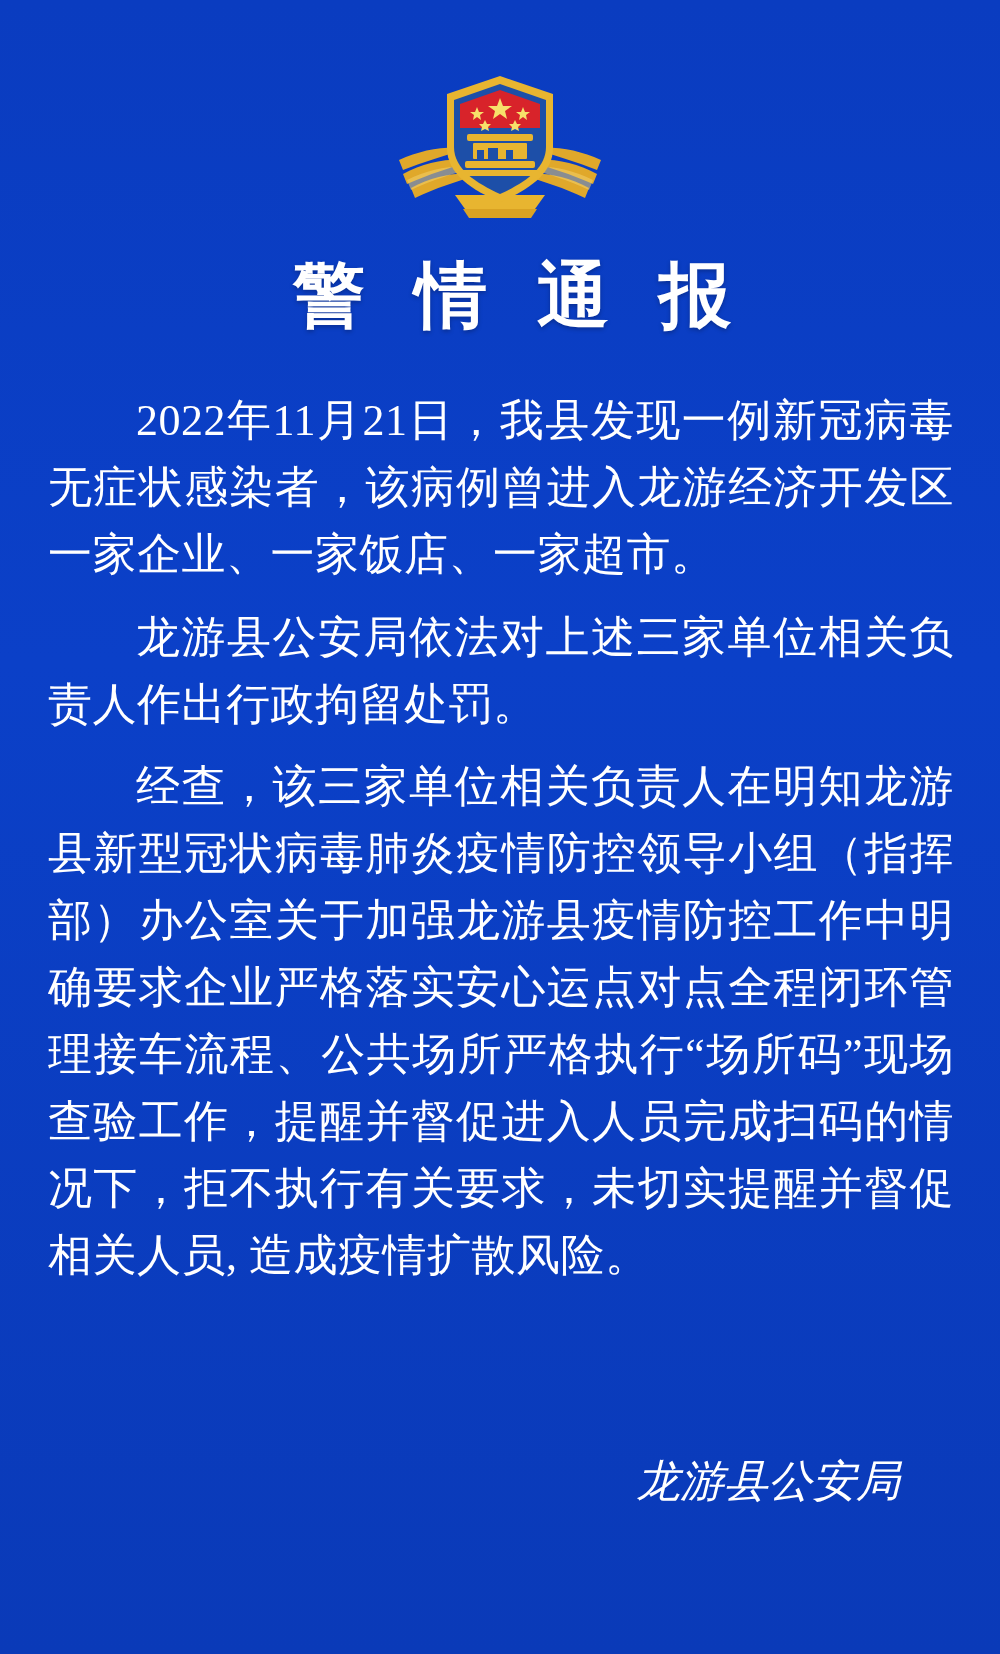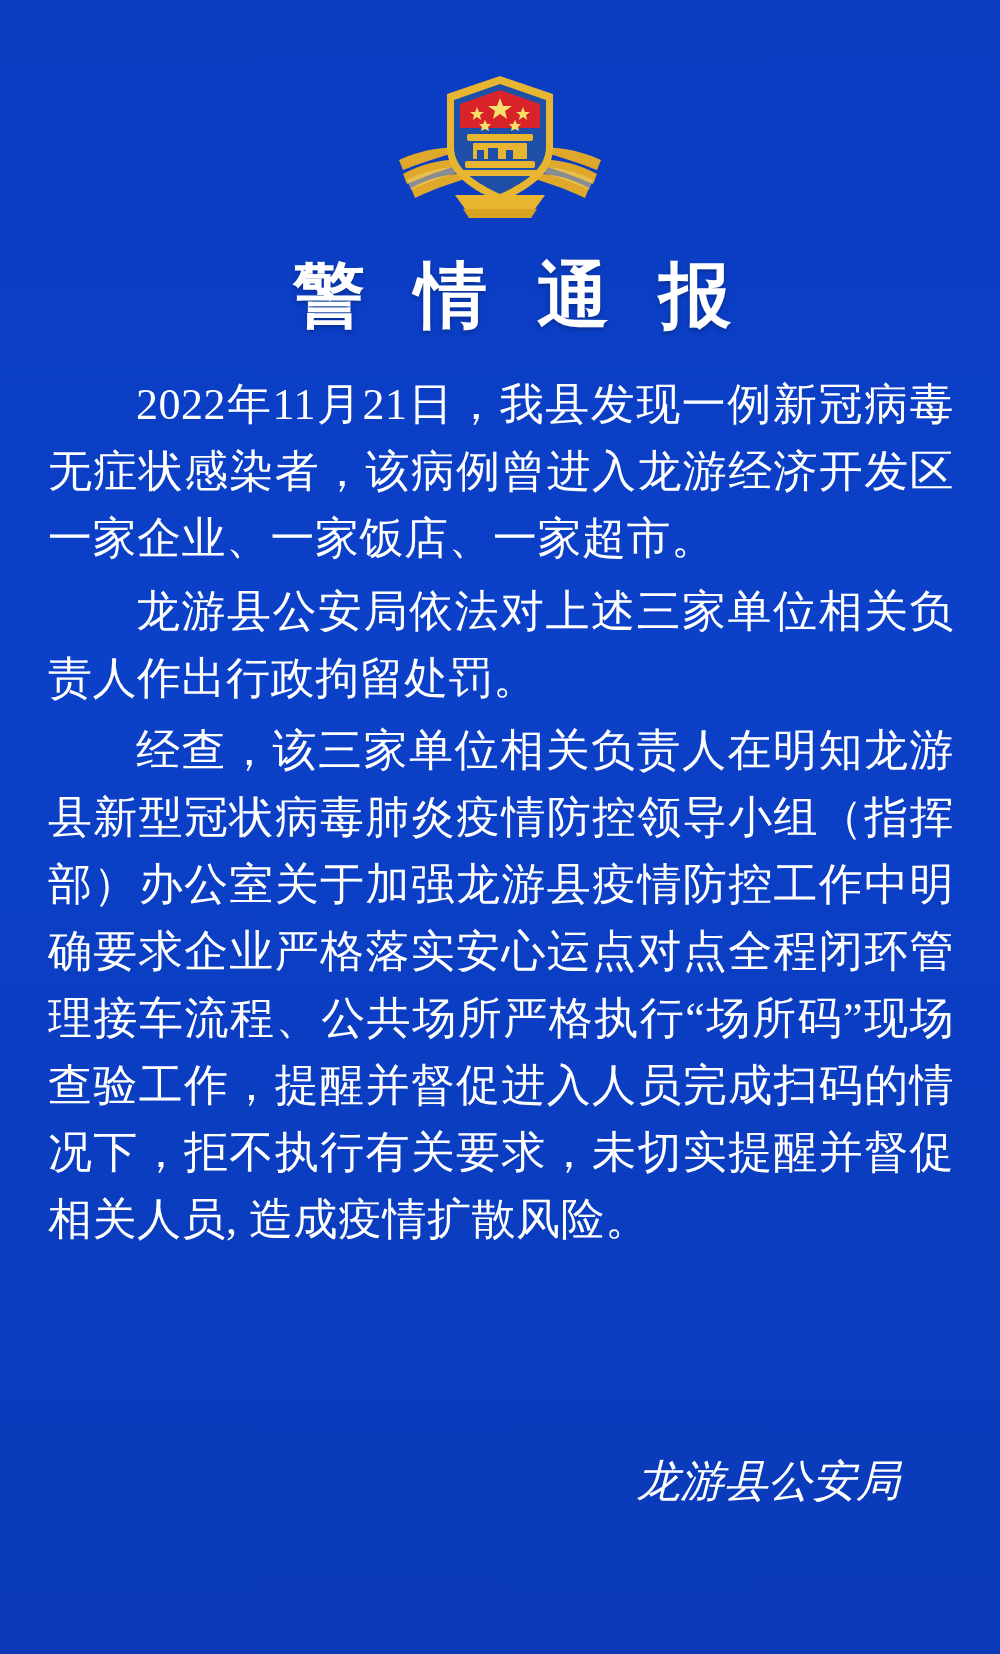--- a/index.html
+++ b/index.html
@@ -60,21 +60,21 @@
     top: 372px;
     left: 48px;
     width: 906px;
     color: #ffffff;
     font-size: 44px;
     line-height: 1.52;
     letter-spacing: 0.5px;
     font-family: "Liberation Serif", "DejaVu Serif", serif;
   }
   .body-text p {
-    margin: 0 0 6px 0;
+    margin: 16px 0 6px 0;
     text-indent: 88px;
     text-align: justify;
     text-justify: inter-ideograph;
   }
 
   
   .signature {
     position: absolute;
     right: 100px;
     bottom: 138px;

